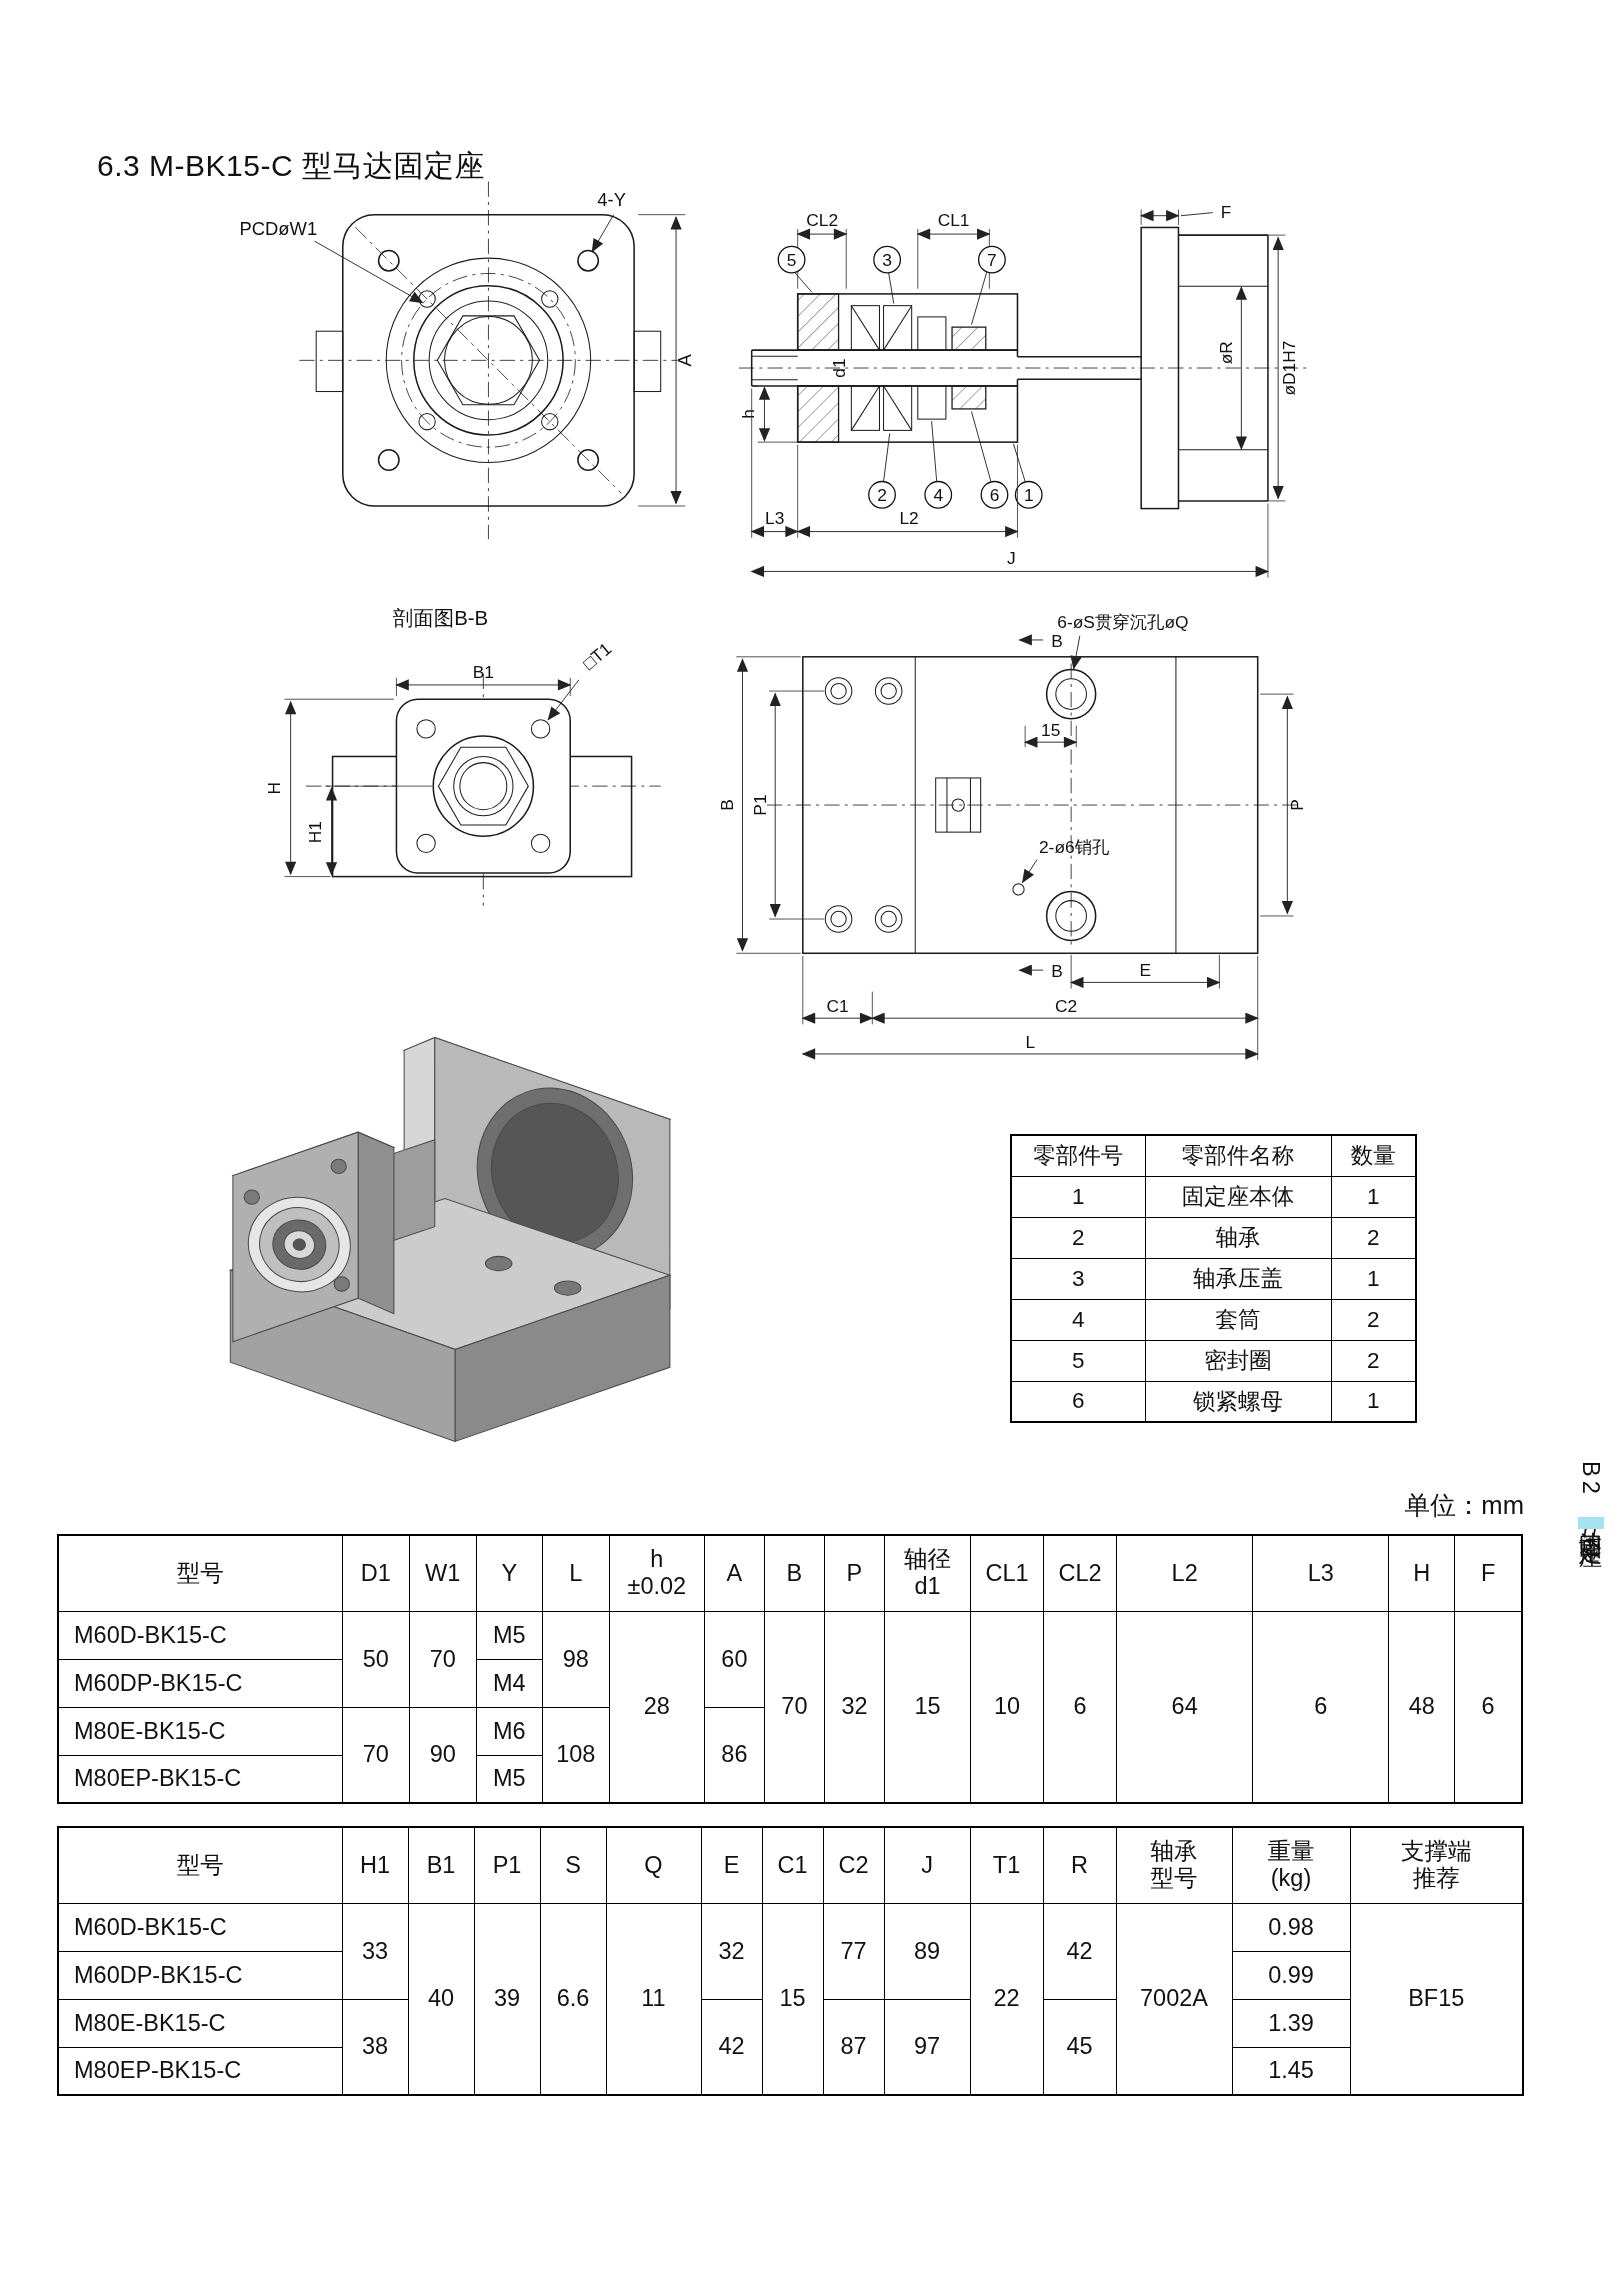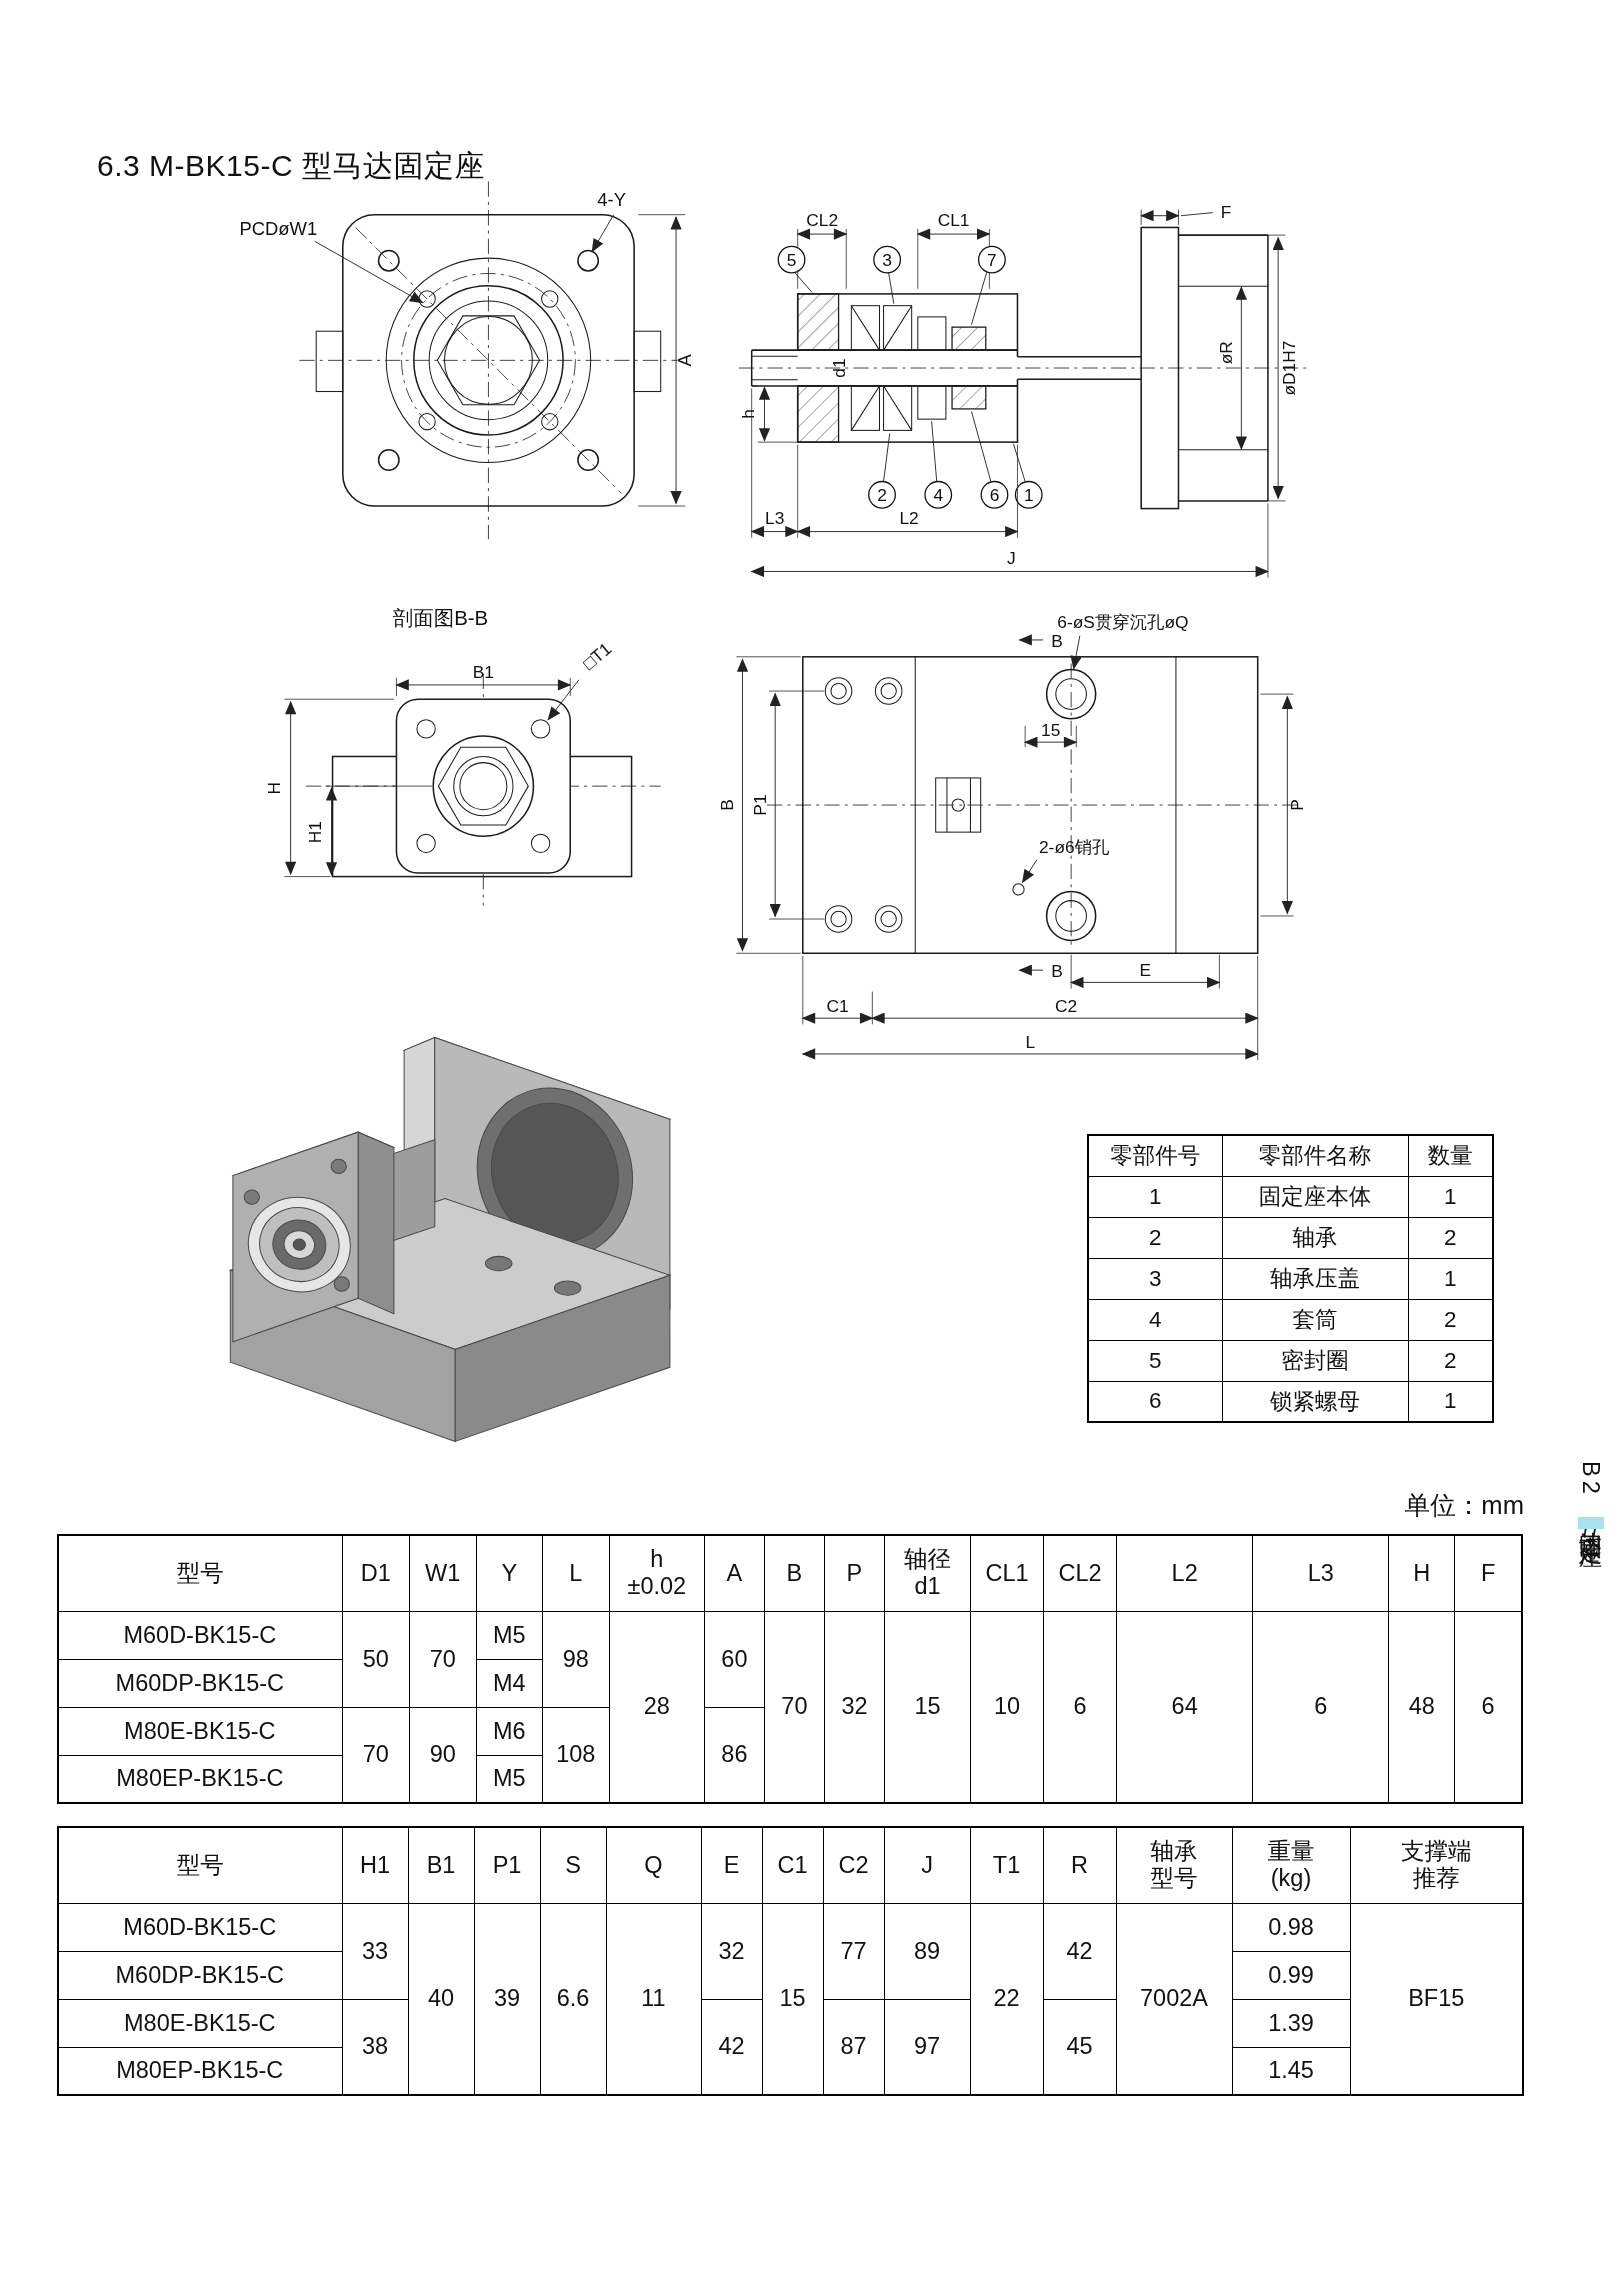--- a/index.html
+++ b/index.html
@@ -28,21 +28,21 @@
   
   table { border-collapse:collapse; position:absolute; table-layout:fixed; background:#fff; z-index:2; }
   .parts-table { border:2px solid #000; }
   .parts-table th, .parts-table td {
     border:1.5px solid #000; font-weight:normal; font-size:22.5px;
     text-align:center; height:41px; padding:0 4.1px;
   }
   .spec-table { border:2.6px solid #000; }
   .spec-table td { border:1.5px solid #000; text-align:center; font-size:23.5px; padding:0 2px; height:48px; }
   .spec-table tr.hdr td { height:76px; }
-  .spec-table td.model { text-align:center; padding-left:1px; }
+  .spec-table td.model { text-align:left; padding-left:15px; }
   .two-line div { line-height:1.18; }
 
   .unit-label { position:absolute; left:1258px; top:1488px; width:266px; text-align:right; font-size:25.6px; z-index:2; }
 
   .sidebar-tab {
     position:absolute; right:17.4px; top:1461px; writing-mode:vertical-rl;
     font-size:23.5px; letter-spacing:4.1px; z-index:2;
   }
   .sidebar-tab .hl { background:#a6e3ee; }
 </style>
@@ -322,21 +322,21 @@
     <ellipse cx="585" cy="2435" rx="78" ry="72" transform="rotate(12 585 2435)" fill="#bfbfbf"></ellipse>
     <ellipse cx="585" cy="2435" rx="52" ry="48" transform="rotate(12 585 2435)" fill="#6a6a6a"></ellipse>
     <ellipse cx="585" cy="2435" rx="30" ry="27" transform="rotate(12 585 2435)" fill="#d8d8d8"></ellipse>
     <ellipse cx="585" cy="2435" rx="12" ry="11" transform="rotate(12 585 2435)" fill="#555555"></ellipse>
     <ellipse cx="492" cy="2342" rx="15" ry="14" fill="#7a7a7a"></ellipse>
     <ellipse cx="662" cy="2282" rx="15" ry="14" fill="#7a7a7a"></ellipse>
     <ellipse cx="668" cy="2512" rx="15" ry="14" fill="#7a7a7a"></ellipse>
   </g>
 </svg>
 
-<table class="parts-table" style="left:1087px; top:1134px; width:405px;">
+<table class="parts-table" style="left:1010px; top:1134px; width:405px;">
   <colgroup>
       <col style="width:134px">
       <col style="width:186px">
       <col style="width:85px">
     </colgroup>
   <thead>
     <tr>
       <th>零部件号</th>
       <th>零部件名称</th>
       <th>数量</th>

